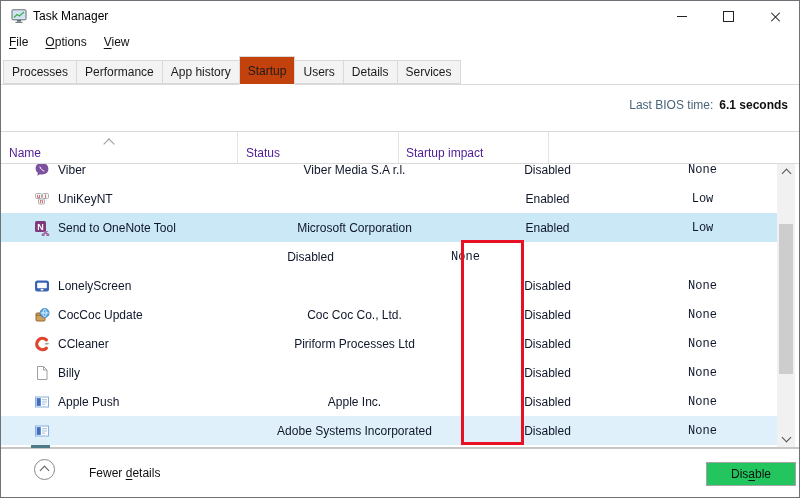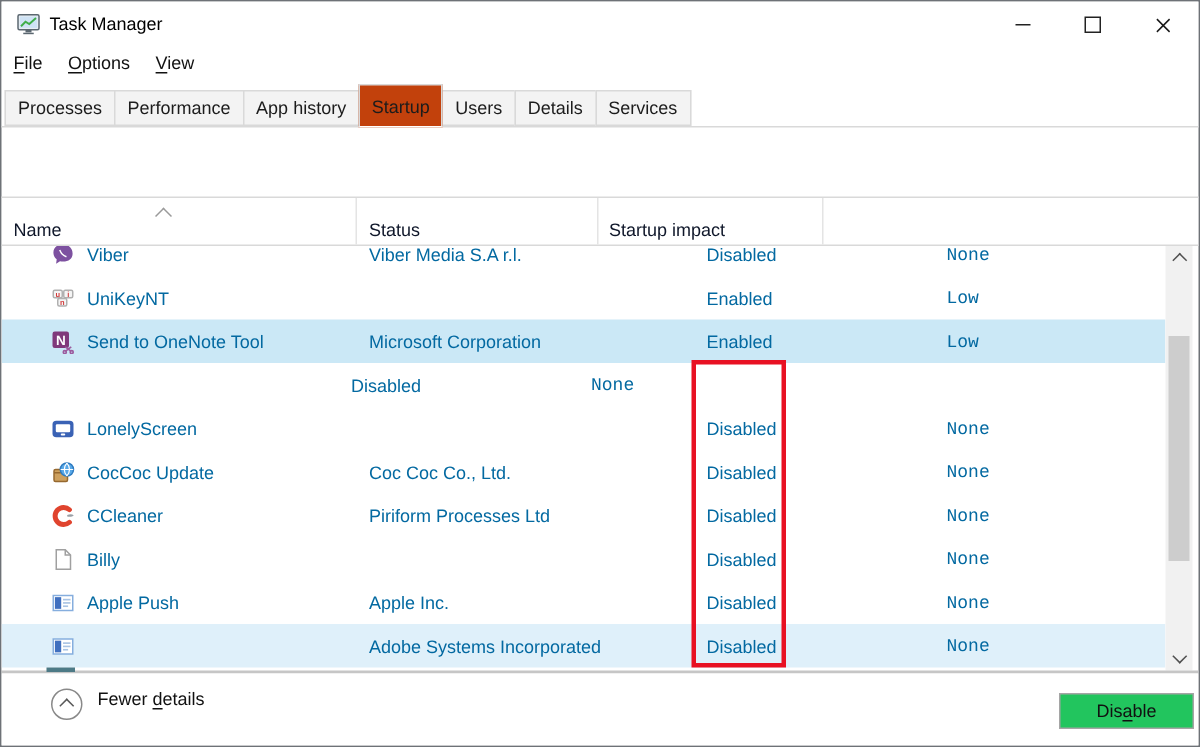--- a/index.html
+++ b/index.html
@@ -30,27 +30,27 @@
   .tab.active{height:29px;line-height:29px;background:#c2410c;border-bottom:1px solid #fff;margin-bottom:-1px;z-index:2;}
 
   
   .infobar{position:absolute;top:84px;left:0;right:0;height:46px;background:#fff;}
   .bios{position:absolute;right:11px;top:13px;font-size:12px;white-space:nowrap;}
   .bios-label{margin-right:6px;}
   .bios-value{color:#101010;font-weight:bold;}
 
   
   .headerrow{position:absolute;top:130px;left:0;right:0;height:33px;box-sizing:border-box;border-top:1px solid #d9d9d9;border-bottom:1px solid #d9d9d9;display:flex;background:#fff;}
-  .hcell{position:relative;box-sizing:border-box;border-right:1px solid #e4e4e4;font-size:12px;color:#0f172a;padding:14px 0 0 8px;white-space:nowrap;}
+  .hcell{position:relative;box-sizing:border-box;border-right:1px solid #e4e4e4;font-size:12px;color:#4c1d95;padding:14px 0 0 8px;white-space:nowrap;}
   .sort-chevron{position:absolute;left:104px;top:8px;width:7px;height:7px;border-left:1.3px solid #9a9a9a;border-top:1.3px solid #9a9a9a;transform:rotate(45deg);}
 
   
   .list{position:absolute;top:163px;left:0;width:776px;height:283px;overflow:hidden;background:#fff;}
   .rows{margin-top:-9px;}
-  .row{display:flex;height:29px;align-items:center;font-size:12px;color:#0369a1;}
+  .row{display:flex;height:29px;align-items:center;font-size:12px;color:#0f172a;text-align:center;}
   .cell{box-sizing:border-box;white-space:nowrap;overflow:hidden;}
   .name-cell{width:237px;padding-left:33px;display:flex;align-items:center;}
   .row-icon{width:16px;height:16px;margin-right:8px;flex:none;display:inline-flex;}
   .row-icon svg{display:block;}
   .pub-cell{width:225px;padding-left:8px;}
   .status-cell{width:161px;padding-left:8px;}
   .impact-cell{width:150px;padding-left:7px;font-family:Liberation Mono, monospace;}
   .red-box{position:absolute;left:460px;top:76px;width:63px;height:205px;box-sizing:border-box;border:3px solid #e81123;pointer-events:none;}
 
   
@@ -60,21 +60,21 @@
   .sb-btn.down{bottom:0;}
   .chev{width:6px;height:6px;border-left:1.4px solid #505050;border-top:1.4px solid #505050;}
   .chev.up{transform:rotate(45deg);margin-top:3px;}
   .chev.down{transform:rotate(225deg);margin-bottom:3px;}
   .sb-thumb{position:absolute;left:2px;right:2px;top:60px;height:150px;background:#cdcdcd;}
 
   
   .bottomsep{position:absolute;top:446px;left:0;right:0;height:2px;background:#c6c6c6;}
   .hthumb{position:absolute;left:30px;top:444px;width:19px;height:3px;background:#4d7a86;}
   .footer{position:absolute;top:448px;left:0;right:0;bottom:0;background:#fff;}
-  .fewer{position:absolute;left:33px;top:10px;display:flex;align-items:flex-start;}
+  .fewer{position:absolute;left:33px;top:10px;display:flex;align-items:flex-end;gap:24px;}
   .circle{width:21px;height:21px;box-sizing:border-box;border:1px solid #898989;border-radius:50%;display:flex;align-items:center;justify-content:center;margin-right:10px;}
   .circle .chev{border-color:#5a5a5a;margin-top:2px;}
   .fewer-label{font-size:12px;color:#111;}
   .disable-btn{position:absolute;left:705px;top:13px;width:90px;height:24px;background:#22c55e;border:1px solid #a5a5a5;font-size:12px;font-family:inherit;color:#111;padding:0;}
 </style>
 </head>
 <body>
 
 <div class="window">
 
@@ -111,20 +111,25 @@
   <div class="tabbar" id="tabbar">
       <div class="tab">Processes</div>
       <div class="tab">Performance</div>
       <div class="tab">App history</div>
       <div class="tab active">Startup</div>
       <div class="tab">Users</div>
       <div class="tab">Details</div>
       <div class="tab">Services</div>
     </div>
 
+  <div class="infobar">
+    <div class="bios">
+      <span class="bios-label" style="color: rgb(74, 100, 120);">Last BIOS time:</span><span class="bios-value">6.1 seconds</span>
+    </div>
+  </div>
 
   <div class="headerrow" id="headerrow">
       <div class="hcell" style="width: 237px;"><span>Name</span><span class="sort-chevron"></span></div>
       <div class="hcell" style="width: 161px;"><span>Status</span></div>
       <div class="hcell" style="width: 150px; padding-left: 7px;"><span>Startup impact</span></div>
     </div>
 
   <div class="list">
     <div class="rows" id="rows">
         <div class="row">

